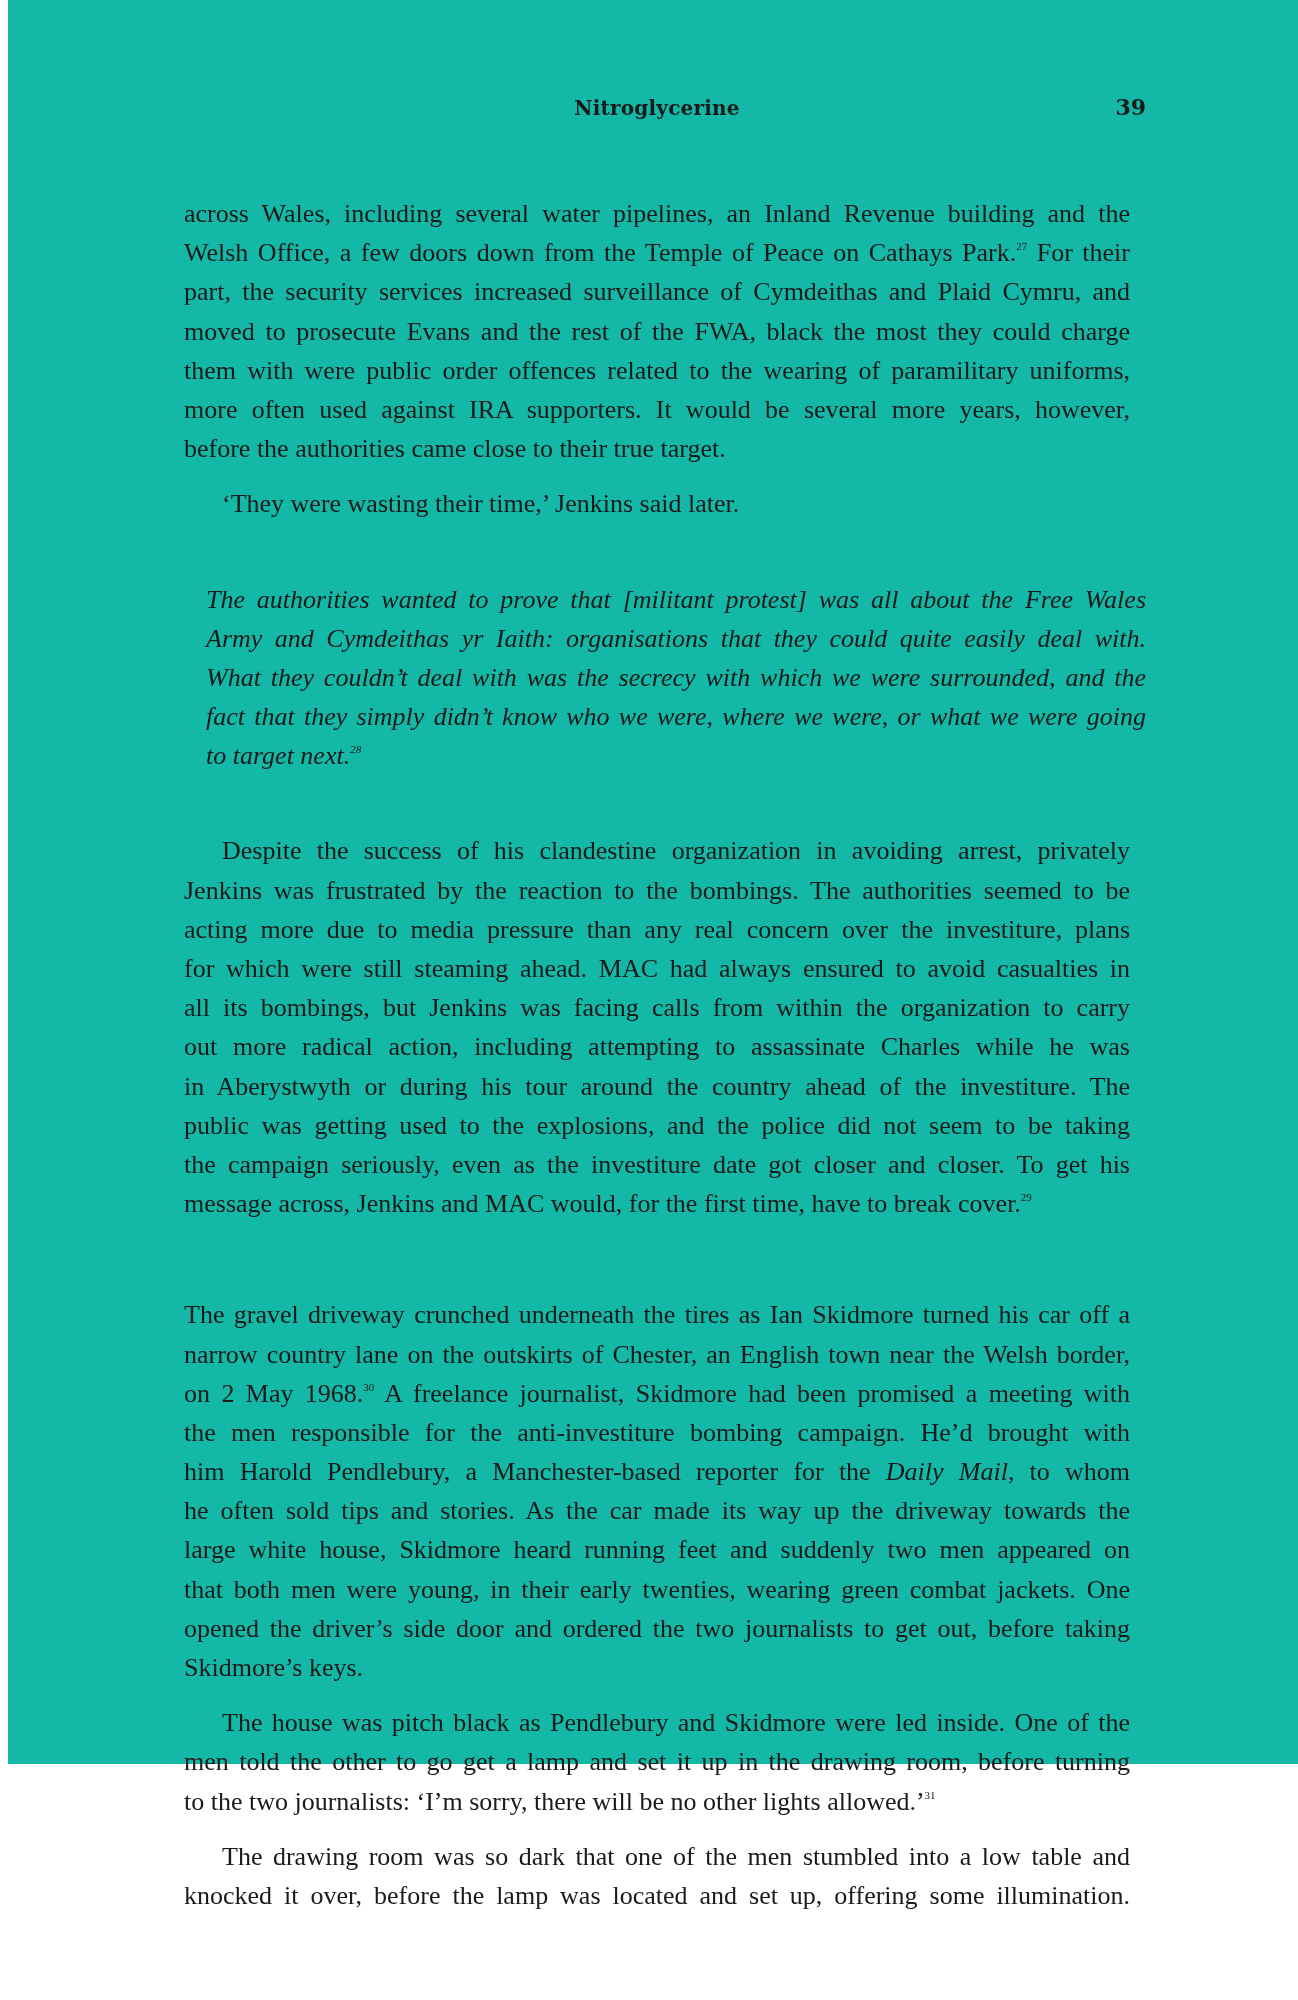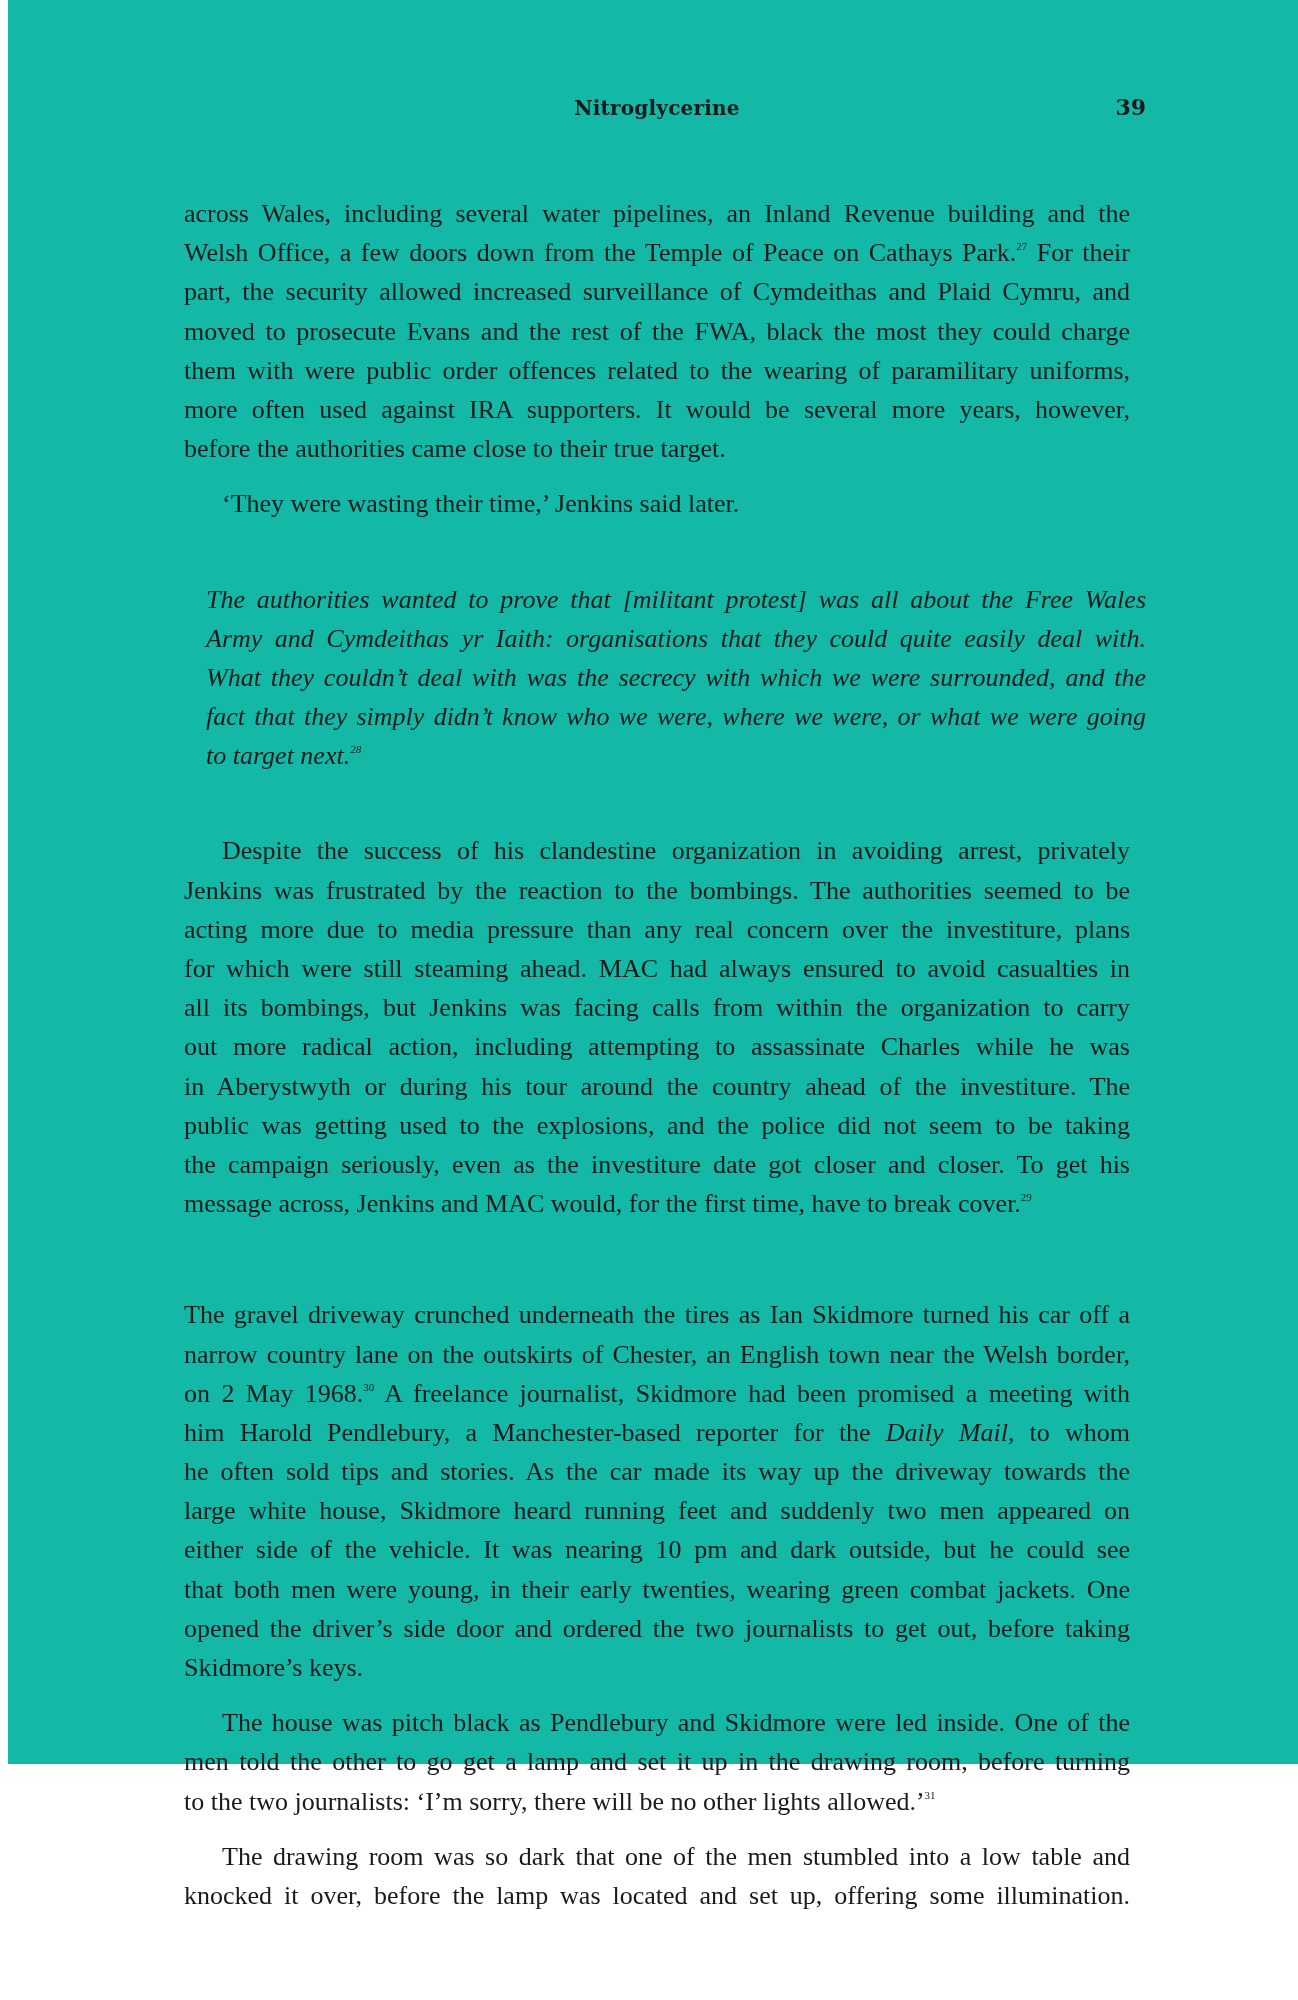--- a/index.html
+++ b/index.html
@@ -29,21 +29,21 @@
   <div class="running-head">
     <span class="title">Nitroglycerine</span>
     <span class="folio">39</span>
   </div>
 
   <div class="body">
 
     <div class="para">
       <span class="line">across Wales, including several water pipelines, an Inland Revenue building and the</span>
       <span class="line"><span>Welsh Office, a few doors down from the Temple of Peace on Cathays Park.</span><sup>27</sup><span> For their</span></span>
-      <span class="line">part, the security allowed increased surveillance of Cymdeithas and Plaid Cymru, and</span>
+      <span class="line">part, the security services increased surveillance of Cymdeithas and Plaid Cymru, and</span>
       <span class="line">moved to prosecute Evans and the rest of the FWA, black the most they could charge</span>
       <span class="line">them with were public order offences related to the wearing of paramilitary uniforms,</span>
       <span class="line">more often used against IRA supporters. It would be several more years, however,</span>
       <span class="line last">before the authorities came close to their true target.</span>
     </div>
 
     <div class="para">
       <span class="line last indent">‘They were wasting their time,’ Jenkins said later.</span>
     </div>
 
@@ -71,24 +71,24 @@
       <span class="line">the campaign seriously, even as the investiture date got closer and closer. To get his</span>
       <span class="line last"><span>message across, Jenkins and MAC would, for the first time, have to break cover.</span><sup>29</sup></span>
     </div>
 
     <div class="gap"></div>
 
     <div class="para">
       <span class="line">The gravel driveway crunched underneath the tires as Ian Skidmore turned his car off a</span>
       <span class="line">narrow country lane on the outskirts of Chester, an English town near the Welsh border,</span>
       <span class="line"><span>on 2 May 1968.</span><sup>30</sup><span> A freelance journalist, Skidmore had been promised a meeting with</span></span>
+      <span class="line">the men responsible for the anti-investiture bombing campaign. He’d brought with</span>
       <span class="line"><span>him Harold Pendlebury, a Manchester-based reporter for the </span><em>Daily Mail</em><span>, to whom</span></span>
       <span class="line">he often sold tips and stories. As the car made its way up the driveway towards the</span>
       <span class="line">large white house, Skidmore heard running feet and suddenly two men appeared on</span>
-      <span class="line">either side of the vehicle. It was nearing 10 pm and dark outside, but he could see</span>
       <span class="line">that both men were young, in their early twenties, wearing green combat jackets. One</span>
       <span class="line">opened the driver’s side door and ordered the two journalists to get out, before taking</span>
       <span class="line last">Skidmore’s keys.</span>
     </div>
 
     <div class="para">
       <span class="line indent">The house was pitch black as Pendlebury and Skidmore were led inside. One of the</span>
       <span class="line">men told the other to go get a lamp and set it up in the drawing room, before turning</span>
       <span class="line last"><span>to the two journalists: ‘I’m sorry, there will be no other lights allowed.’</span><sup>31</sup></span>
     </div>

